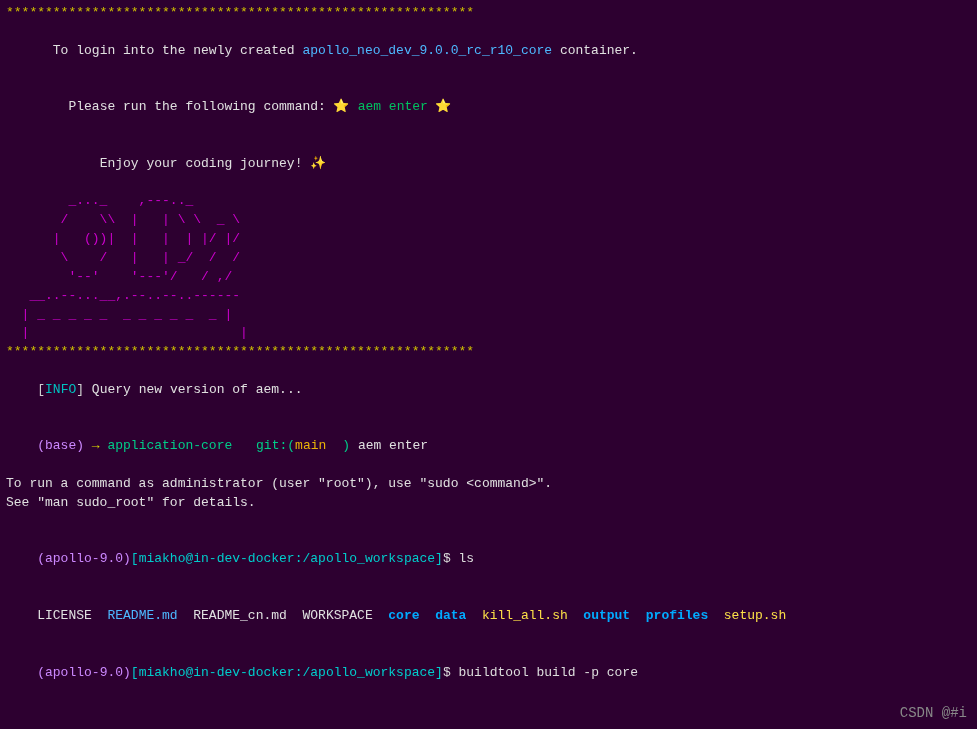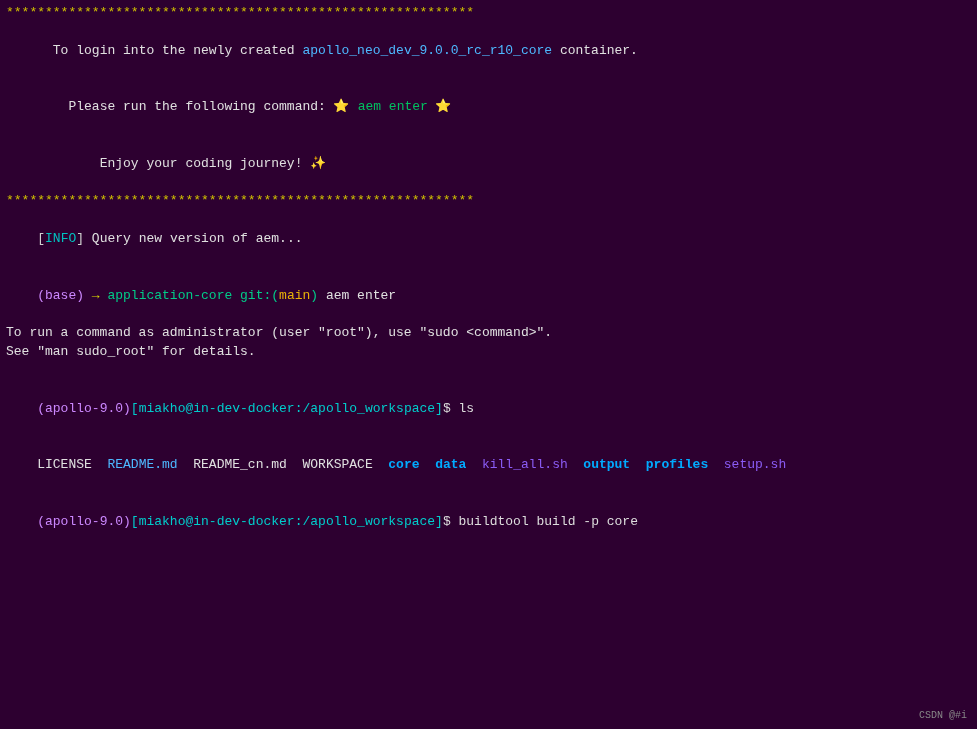--- a/index.html
+++ b/index.html
@@ -19,51 +19,59 @@
       color: #d0d0d0;
       padding: 4px 6px;
       overflow: hidden;
     }
     .line { white-space: pre; }
     .green { color: #00c060; }
     .white { color: #e0e0e0; }
     .info-text { color: #00c0c0; margin-top: 40px; }
     .arrow { color: #dddd00; }
     .app-core { color: #00cc88; }
-    .gtt { color: #00cc88; }
+    .gtt { color: #00cc88; margin-left: 16px; }
     .main-branch { color: #eab308; }
     .prompt-purple { color: #cc88ff; text-align: right; }
     .prompt-cyan { color: #00cccc; }
     .prompt-white { color: #dddddd; }
     .stars { color: #d0c000; }
     .congratulations { color: #d0c000; }
     .apollo-link { color: #4db8ff; }
-    .watermark { position: absolute; bottom: 6px; right: 10px; color: #888; font-size: 10px; }
+    .watermark { position: absolute; bottom: 6px; right: 10px; color: #888; font-size: 14px; }
     .ls-colors-dir { color: #00aaff; font-weight: bold; }
-    .ls-colors-sh { color: #8b5cf6; text-align: right; }
+    .ls-colors-sh { color: #fde047; text-align: right; }
   </style>
 </head>
 <body>
 
 <div class="terminal">
 
   <div class="line stars">************************************************************</div>
 
 
   <div class="line">
     <span class="white">  To login into the newly created </span><span class="apollo-link">apollo_neo_dev_9.0.0_rc_r10_core</span><span class="white"> container.</span>
   </div>
 
   <div class="line">
     <span class="white">    Please run the following command: ⭐ </span><span class="green">aem enter</span><span class="white"> ⭐</span>
   </div>
 
   <div class="line">
     <span class="white">        Enjoy your coding journey! ✨</span>
   </div>
+    <div style="color: rgb(204, 0, 204); white-space: pre; font-family: &quot;Courier New&quot;, monospace; font-size: 13px; line-height: 1.45;">        _..._    ,---.._ 
+       /    \\  |   | \ \  _ \ 
+      |   ())|  |   |  | |/ |/
+       \    /   |   | _/  /  /
+        '--'    '---'/   / ,/
+   __..--...__,.--..--..------
+  | _ _ _ _ _  _ _ _ _ _  _ |
+  |                           |</div>
 
   <div class="line stars">************************************************************</div>
 
   <div class="line">
     <span style="color:#d0d0d0;">[</span><span class="info-text">INFO</span><span style="color:#d0d0d0;">]</span><span class="white"> Query new version of aem...</span>
   </div>
 
   <div class="line">
     <span class="prompt-purple">(base) </span><span class="arrow">→ </span><span class="app-core">application-core </span><span class="gtt">git:(</span><span class="main-branch">main</span><span class="gtt">)</span><span class="white"> aem enter</span>
   </div>

